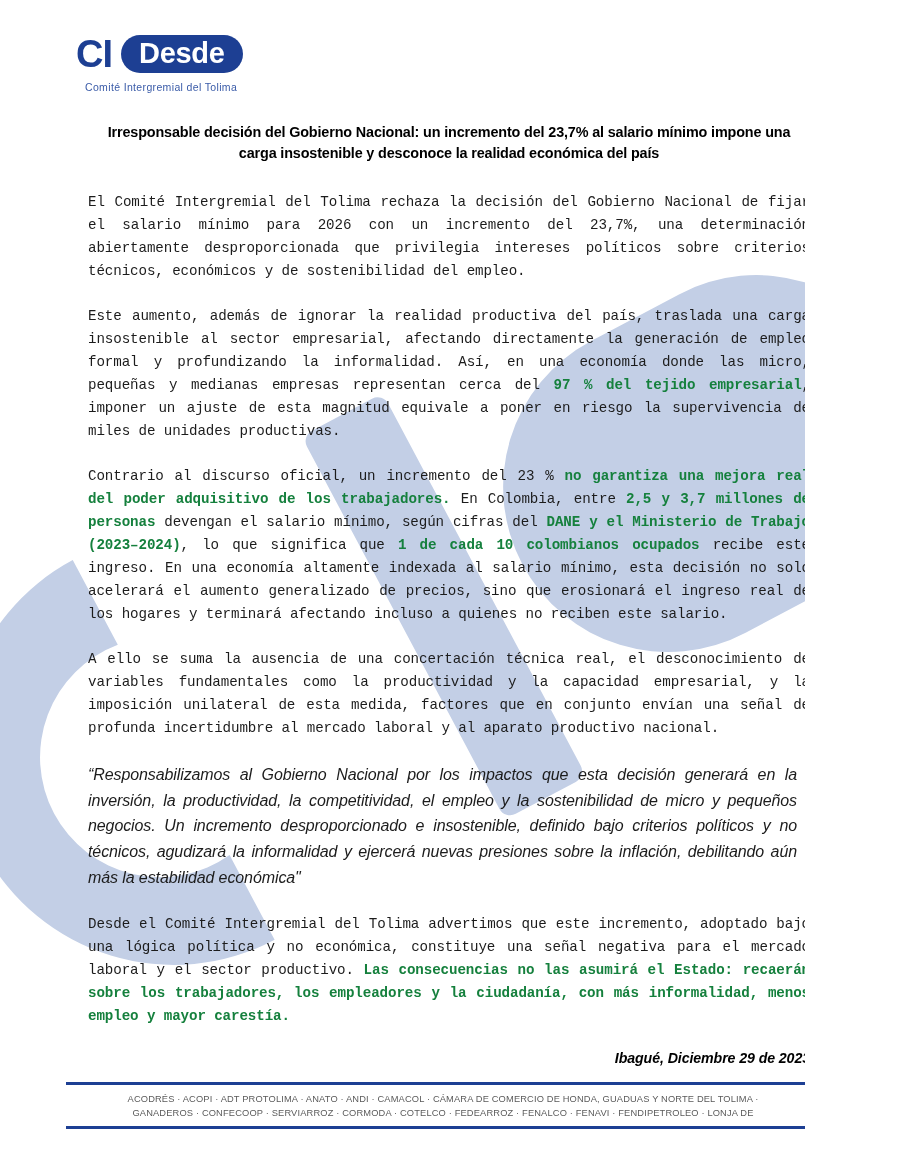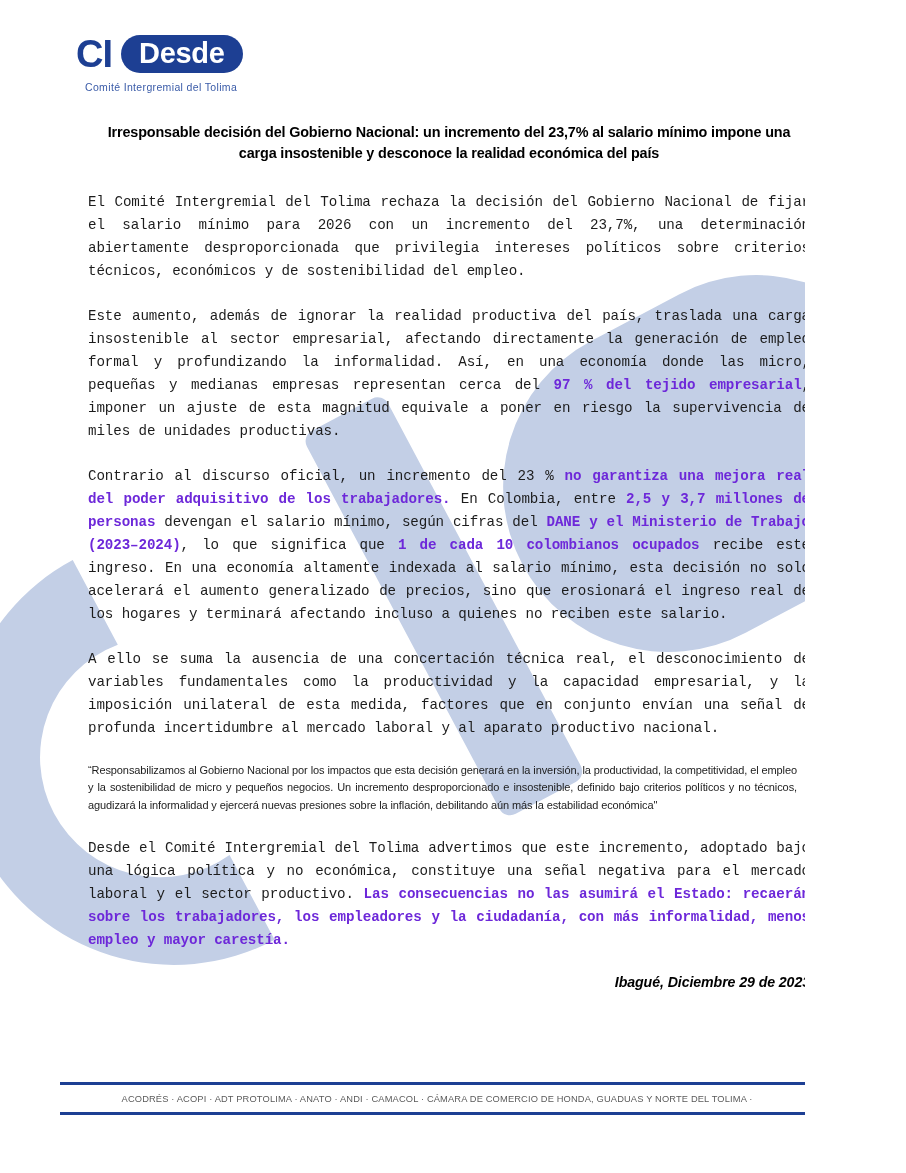--- a/index.html
+++ b/index.html
@@ -99,43 +99,44 @@
   p.para {
     font-size: 14.2px;
     color: #1c1c1c;
     text-align: justify;
     text-justify: inter-word;
     line-height: 1.62;
     margin: 0 0 22px 0;
     letter-spacing: -0.1px;
     font-family: Liberation Mono, monospace;
   }
-  p.para b, p.para strong { font-weight: bold; color: #6d28d9; }
+  p.para b, p.para strong { font-weight: bold; color: #15803d; }
   p.quote {
-    font-size: 11px;
+    font-style: italic;
+    font-size: 16px;
     color: #1c1c1c;
     text-align: justify;
     line-height: 1.62;
     margin: 0 13px 22px 0;
     letter-spacing: -0.1px;
   }
   .dateline {
     font-size: 14.2px;
     font-weight: bold;
     font-style: italic;
     color: #000;
     text-align: right;
     margin: 18px 0 0 0;
     letter-spacing: -0.1px;
   }
 
   
   .footer {
     position: absolute;
-    left: 60px;
+    left: 66px;
     top: 1082px;
     width: 754px;
     z-index: 3;
   }
   .rule-top {
     height: 3px;
     background: #1d3f93;
     width: 100%;
     margin-bottom: 7px;
   }
@@ -194,17 +195,18 @@
       </div>
     <p class="quote">“Responsabilizamos al Gobierno Nacional por los impactos que esta decisión generará en la inversión, la productividad, la competitividad, el empleo y la sostenibilidad de micro y pequeños negocios. Un incremento desproporcionado e insostenible, definido bajo criterios políticos y no técnicos, agudizará la informalidad y ejercerá nuevas presiones sobre la inflación, debilitando aún más la estabilidad económica"</p>
     <p class="para" id="closing-paragraph"><span>Desde el Comité Intergremial del Tolima advertimos que este incremento, adoptado bajo una lógica política y no económica, constituye una señal negativa para el mercado laboral y el sector productivo. </span><b>Las consecuencias no las asumirá el Estado: recaerán sobre los trabajadores, los empleadores y la ciudadanía, con más informalidad, menos empleo y mayor carestía.</b></p>
     <div class="dateline">Ibagué, Diciembre 29 de 2023</div>
   </div>
 
   <div class="footer">
     <div class="rule-top"></div>
     <div id="footer-lines">
         <div class="footer-line">ACODRÉS · ACOPI · ADT PROTOLIMA · ANATO ·  ANDI · CAMACOL · CÁMARA DE COMERCIO DE HONDA, GUADUAS Y NORTE DEL TOLIMA ·</div>
+        <div class="footer-line">GANADEROS · CONFECOOP · SERVIARROZ · CORMODA · COTELCO · FEDEARROZ · FENALCO · FENAVI · FENDIPETROLEO · LONJA DE</div>
       </div>
     <div class="rule-bottom"></div>
   </div>
 
 </div>
 
 </body></html>

